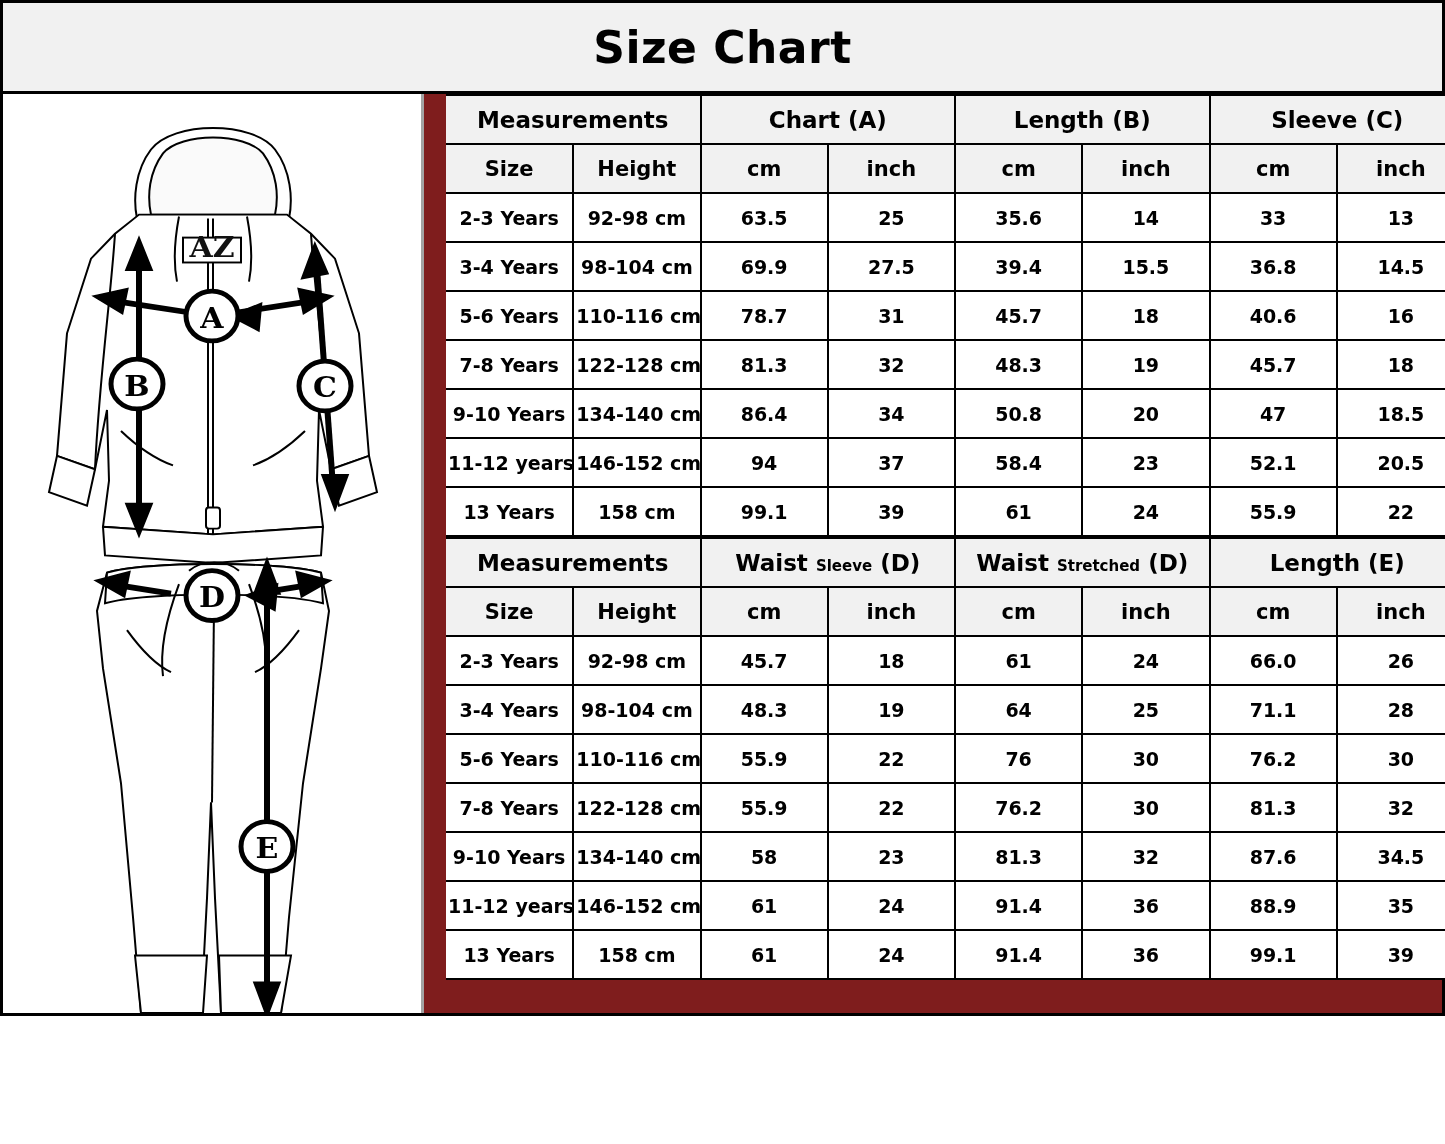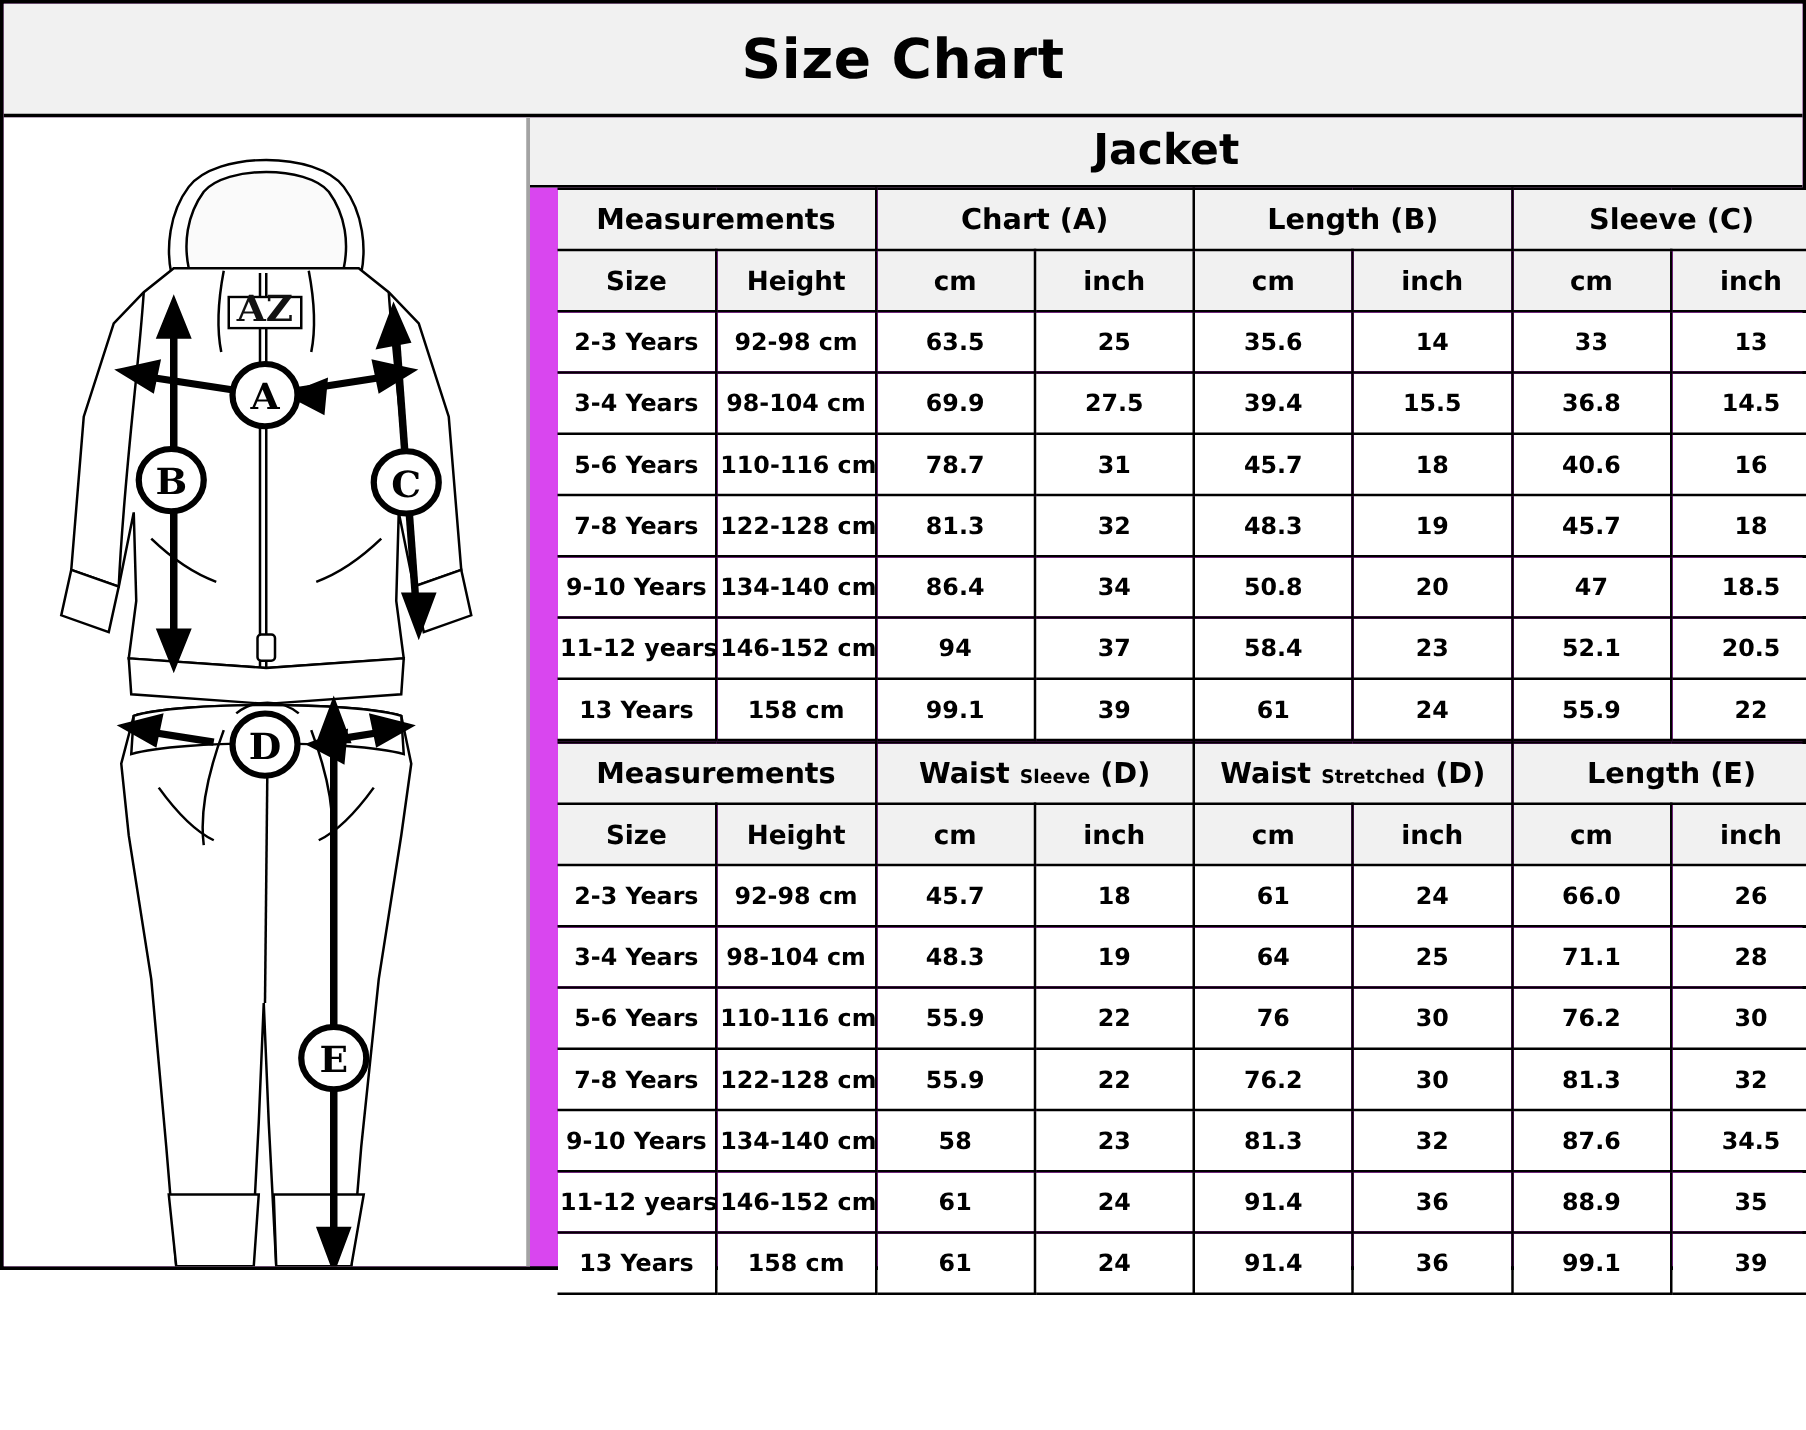--- a/index.html
+++ b/index.html
@@ -13,21 +13,21 @@
     height: 1144px;
     overflow: hidden;
   }
   .page {
     width: 1445px;
     height: 1016px;
     box-sizing: border-box;
     border: 3px solid #000;
     display: flex;
     flex-direction: column;
-    background: #d946ef;
+    background: #7f1d1d;
   }
   .title-bar {
     height: 88px;
     background: #f1f1f1;
     border-bottom: 3px solid #000;
     display: flex;
     align-items: center;
     justify-content: center;
     flex: 0 0 auto;
   }
@@ -223,21 +223,20 @@
           <circle cx="209" cy="524" r="26" fill="#fff" stroke="#000" stroke-width="5"></circle>
           <text x="209" y="536" class="lbl" text-anchor="middle" fill="#000">D</text>
           <circle cx="264" cy="786" r="26" fill="#fff" stroke="#000" stroke-width="5"></circle>
           <text x="264" y="798" class="lbl" text-anchor="middle" fill="#000">E</text>
         </g>
       </svg>
     </div>
 
     <div class="tables">
 
-      <div class="section-head">Jacket</div>
 
       <table class="sz">
         <thead>
           <tr class="grouphdr">
             <th colspan="2" class="no-left">Measurements</th>
             <th colspan="2">Chart (A)</th>
             <th colspan="2">Length (B)</th>
             <th colspan="2" class="no-right">Sleeve (C)</th>
           </tr>
           <tr class="subhdr">

